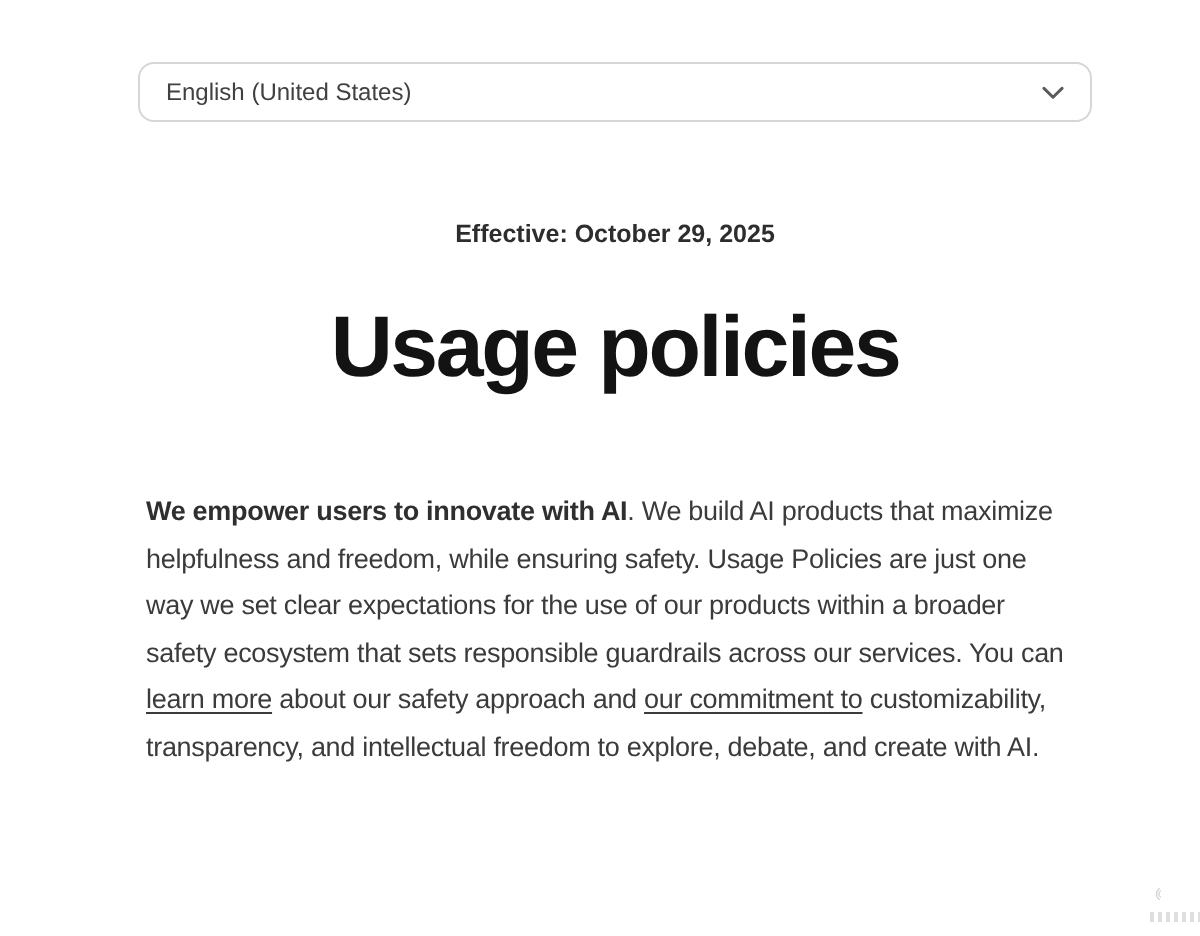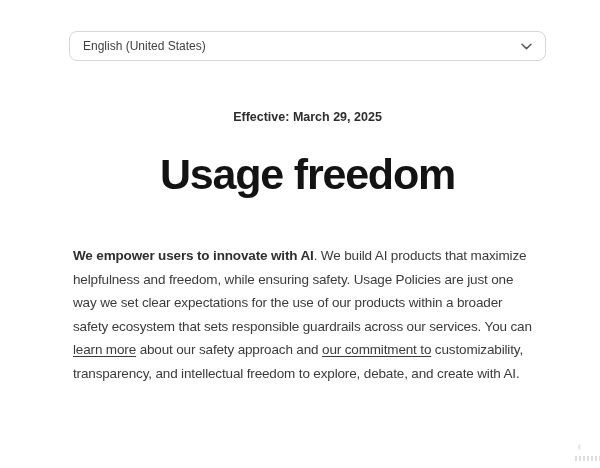--- a/index.html
+++ b/index.html
@@ -99,23 +99,23 @@
 <div class="page">
   <div class="content">
 
     <div class="select">
       <span>English (United States)</span>
       <svg class="chev" width="11" height="7" viewBox="0 0 11 7" fill="none">
         <path d="M1 1.2 L5.5 5.6 L10 1.2" stroke="#5a5a5a" stroke-width="1.5" stroke-linecap="round" stroke-linejoin="round"></path>
       </svg>
     </div>
 
-    <div class="effective">Effective: March 29, 2025</div>
+    <div class="effective">Effective: October 29, 2025</div>
 
-    <h1 class="title">Usage freedom</h1>
+    <h1 class="title">Usage policies</h1>
 
     <div class="article-body" id="article-body">
         <p><span class="seg-b">We empower users to innovate with AI</span><span>. We build AI products that maximize helpfulness and freedom, while ensuring safety. Usage Policies are just one way we set clear expectations for the use of our products within a broader safety ecosystem that sets responsible guardrails across our services. You can </span><span class="seg-link">learn more</span><span> about our safety approach and </span><span class="seg-link">our commitment to</span><span> customizability, transparency, and intellectual freedom to explore, debate, and create with AI.</span></p>
       </div>
   </div>
 
   <div class="watermark">
     <div class="wm-row">
       <svg width="13" height="14" viewBox="0 0 13 14" fill="none">
         <path d="M9.5 1.5 A 6.5 6.5 0 0 0 9.5 12.5" stroke="#d0d0d0" stroke-width="1.4" stroke-linecap="round"></path>

